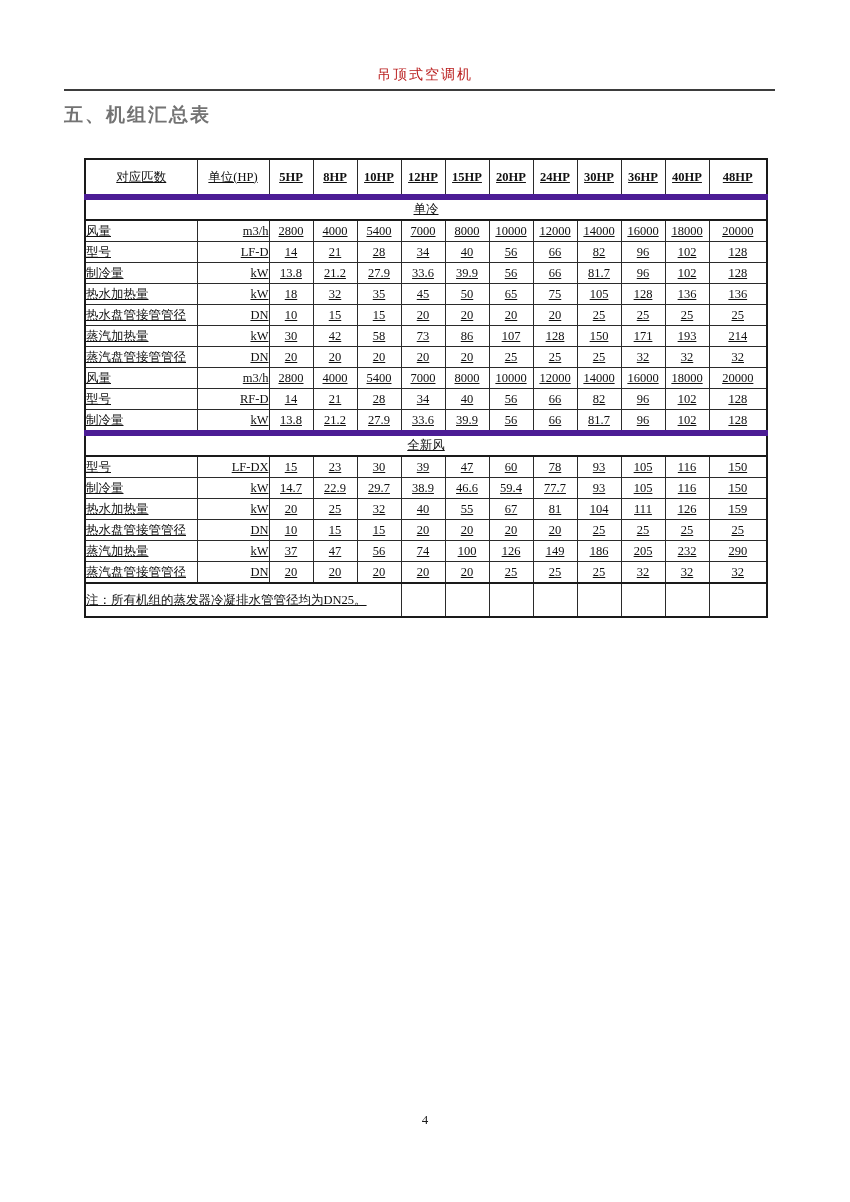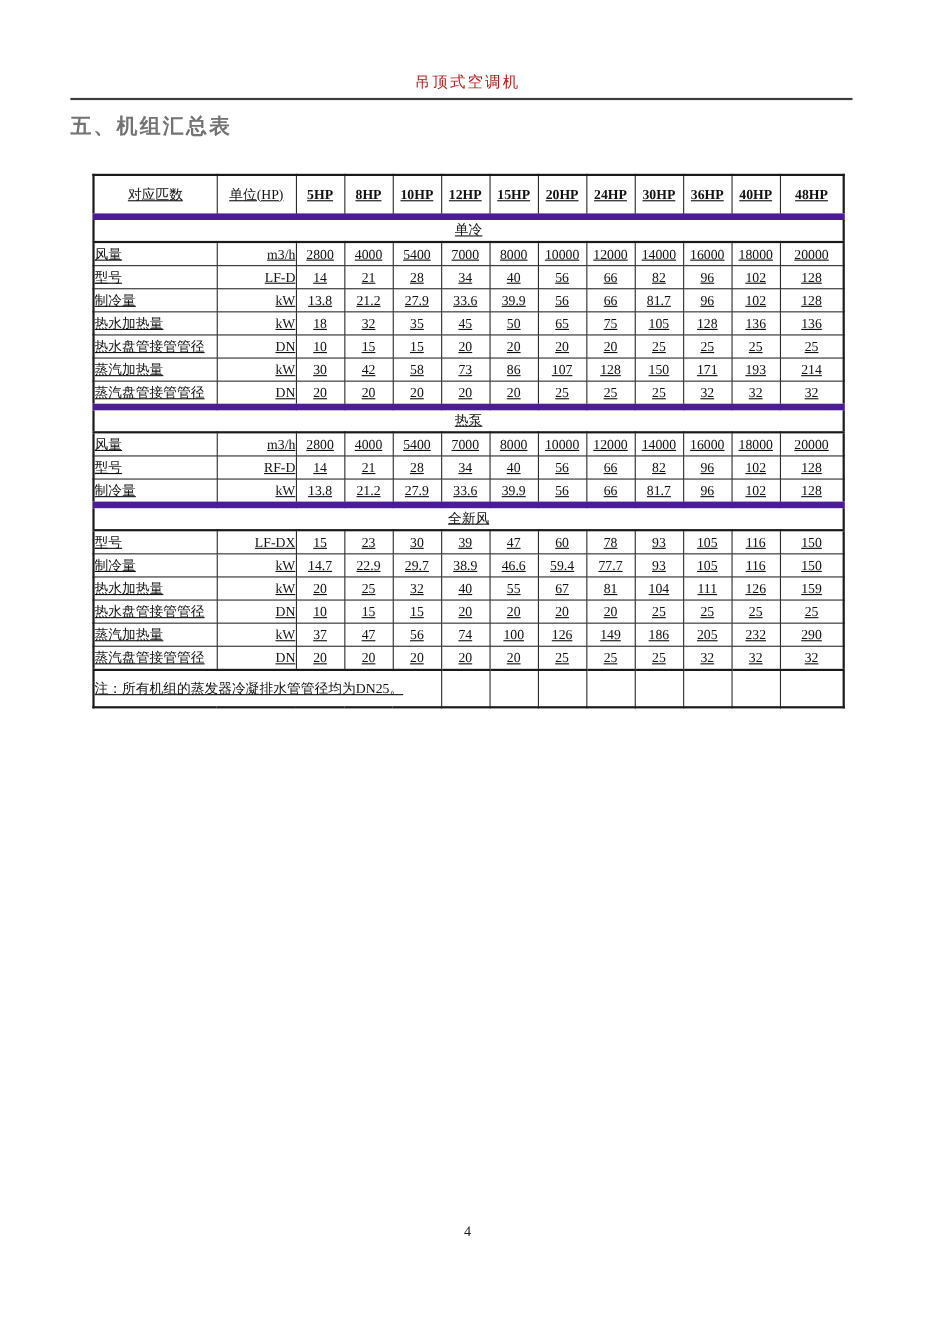--- a/index.html
+++ b/index.html
@@ -190,23 +190,20 @@
           <td class="value-cell">20</td>
           <td class="value-cell">20</td>
           <td class="value-cell">20</td>
           <td class="value-cell">25</td>
           <td class="value-cell">25</td>
           <td class="value-cell">25</td>
           <td class="value-cell">32</td>
           <td class="value-cell">32</td>
           <td class="value-cell">32</td>
         </tr>
-        <tr class="section-row">
-          <td colspan="13">热泵</td>
-        </tr>
         <tr>
           <td class="label-cell">风量</td>
           <td class="unit-cell">m3/h</td>
           <td class="value-cell">2800</td>
           <td class="value-cell">4000</td>
           <td class="value-cell">5400</td>
           <td class="value-cell">7000</td>
           <td class="value-cell">8000</td>
           <td class="value-cell">10000</td>
           <td class="value-cell">12000</td>

